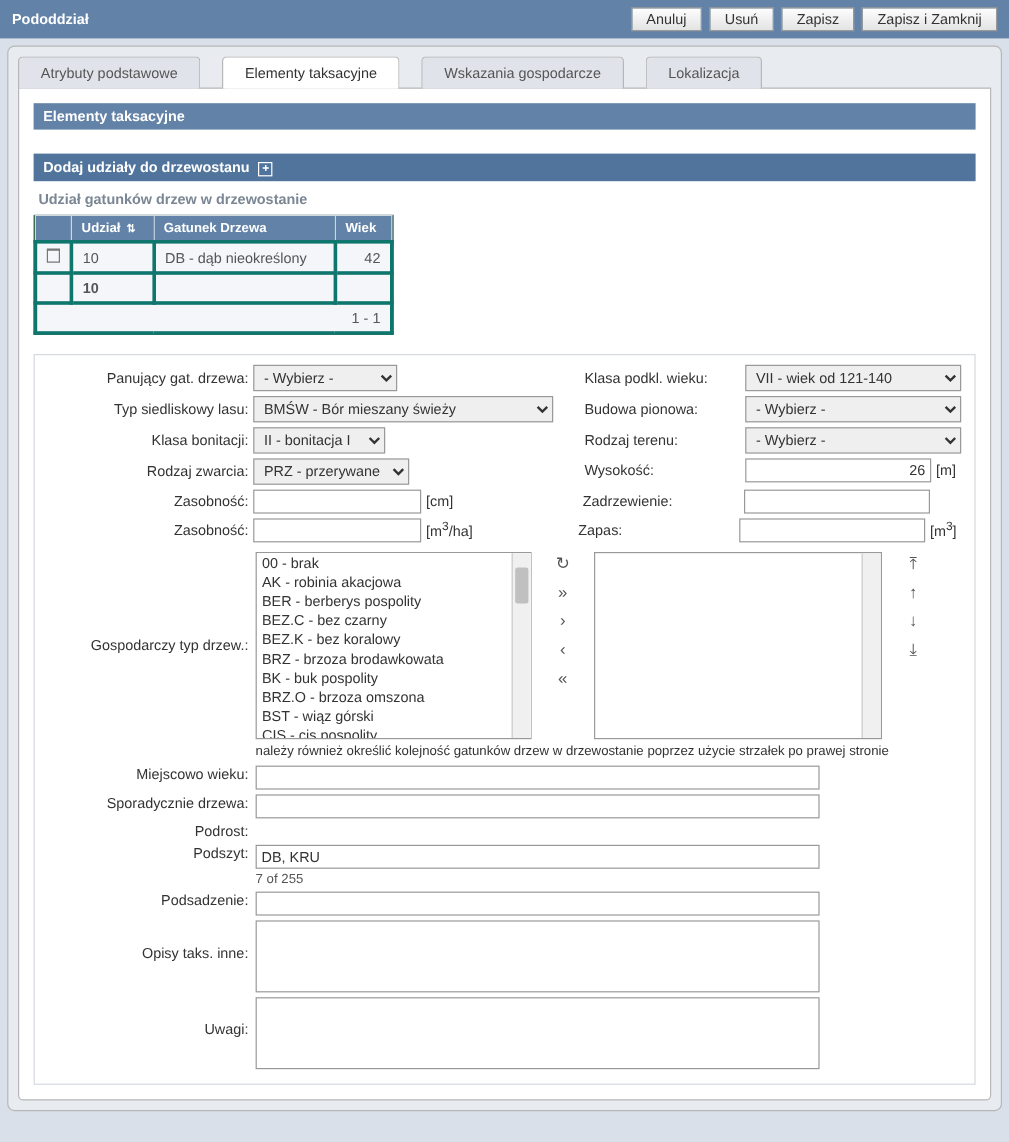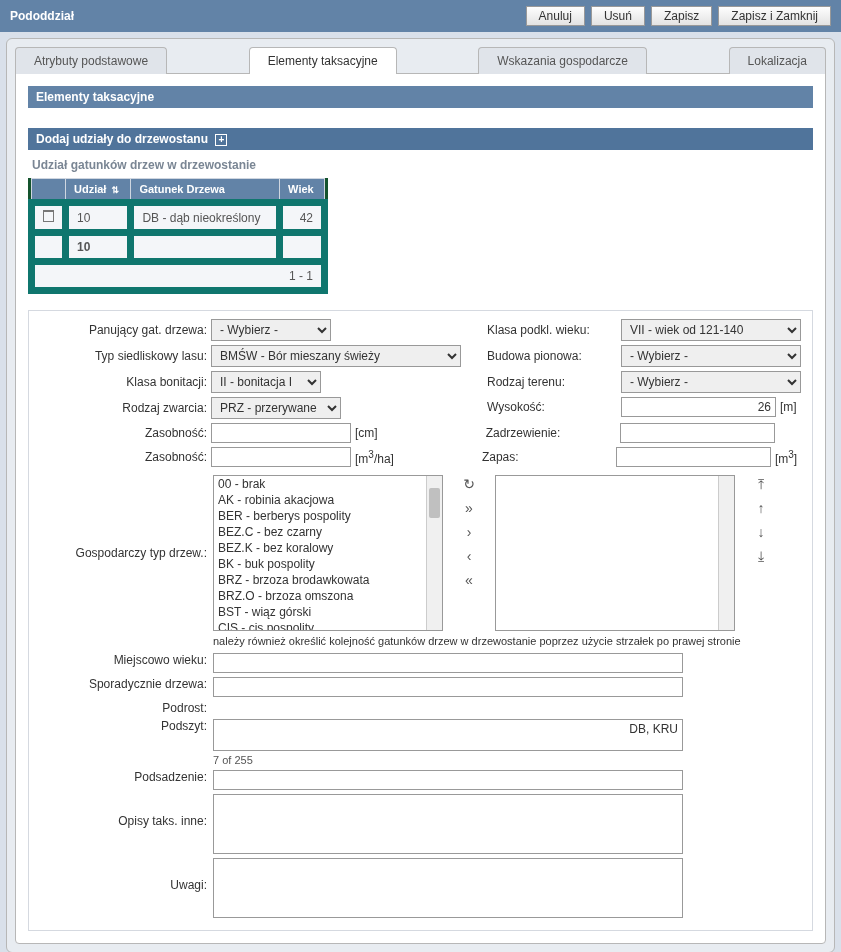--- a/index.html
+++ b/index.html
@@ -31,23 +31,22 @@
   }
   .panel {
     margin: 6px;
     background: #e8ecf1;
     border: 1px solid #b7b7b7;
     border-radius: 6px;
     padding: 8px;
   }
   .tabs {
     display: flex;
-    gap: 2px;
+    gap: 18px;
     margin-bottom: 0;
-    justify-content: space-between;
   }
   .tab {
     padding: 6px 18px;
     border: 1px solid #b7b7b7;
     border-bottom: none;
     background: #e0e4ea;
     border-radius: 4px 4px 0 0;
     color: #555;
     cursor: pointer;
   }
@@ -87,21 +86,21 @@
   table.data th {
     background: #6283a7;
     color: #fff;
     padding: 4px 8px;
     font-size: 11px;
     text-align: left;
     border: 1px solid #cfd6e0;
   }
   table.data td {
     padding: 4px 8px;
-    border: 7px solid #0f766e;
+    border: 3px solid #0f766e;
     font-size: 12px;
     color: #555;
     background: #f4f6f9;
   }
   table.data tr.total td { font-weight: bold; }
   .sort-icon { font-size:9px; margin-left:2px; }
   .trash-icon {
     display:inline-block; width:11px; height:12px; border:1px solid #777; border-top:2px solid #777; position:relative;
   }
   .form-grid {
@@ -275,22 +274,22 @@
 
       <div class="form-row" style="align-items:center; margin-top:8px;">
         <span class="label-r">Gospodarczy typ drzew.:</span>
         <div class="dual-list">
           <div class="listbox" style="position:relative">
             <div>00 - brak</div>
             <div>AK - robinia akacjowa</div>
             <div>BER - berberys pospolity</div>
             <div>BEZ.C - bez czarny</div>
             <div>BEZ.K - bez koralowy</div>
+            <div>BRZ - brzoza brodawkowata</div>
             <div>BK - buk pospolity</div>
-            <div>BRZ - brzoza brodawkowata</div>
             <div>BRZ.O - brzoza omszona</div>
             <div>BST - wiąz górski</div>
             <div>CIS - cis pospolity</div>
             <div class="scrollbar-fake">
                 <div class="scrollbar-thumb"></div>
               </div>
           </div>
           <div class="arrow-col">
             <div class="arrow-btn">↻</div>
             <div class="arrow-btn">»</div>
@@ -318,21 +317,21 @@
       <div class="form-row">
         <span class="label-r">Sporadycznie drzewa:</span>
         <textarea rows="1" style="height: 20px;"></textarea>
       </div>
       <div class="form-row">
         <span class="label-r">Podrost:</span>
       </div>
       <div class="form-row">
         <span class="label-r">Podszyt:</span>
         <div>
-          <textarea rows="1" style="height: 32px; text-align: right;">DB, KRU</textarea>
+          <textarea rows="1" style="height: 20px;">DB, KRU</textarea>
           <div class="char-count">7 of 255</div>
         </div>
       </div>
       <div class="form-row">
         <span class="label-r">Podsadzenie:</span>
         <textarea rows="1" style="height: 20px;"></textarea>
       </div>
       <div class="form-row">
         <span class="label-r" style="padding-top:20px">Opisy taks. inne:</span>
         <textarea rows="3" style="height: 60px;"></textarea>

